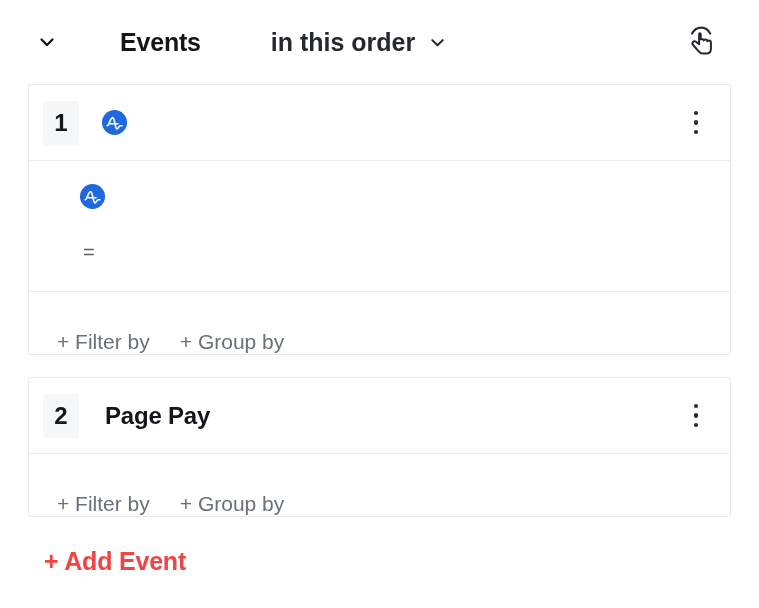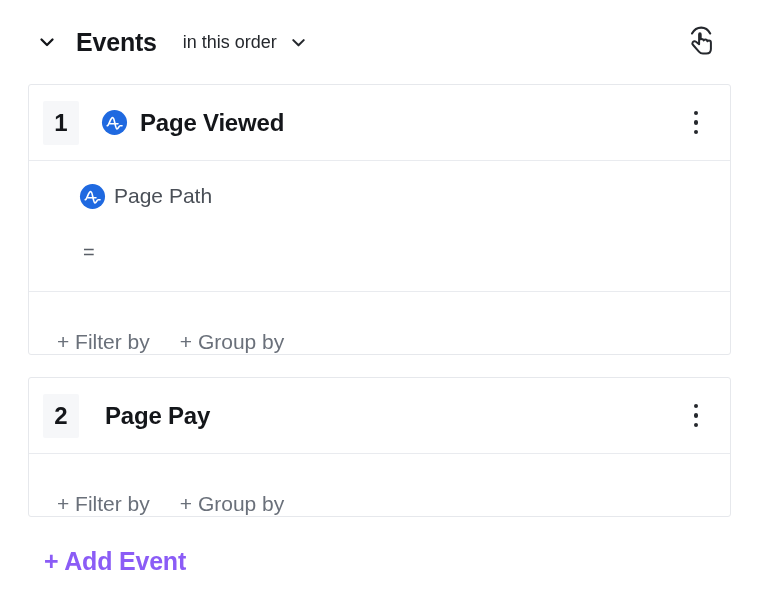--- a/index.html
+++ b/index.html
@@ -22,20 +22,21 @@
     box-sizing: border-box;
   }
 
   
   .panel-header {
     display: flex;
     align-items: center;
     height: 84px;
     padding: 0 22px 0 36px;
     box-sizing: border-box;
+    gap: 44px;
   }
 
   .collapse-chevron {
     width: 22px;
     height: 22px;
     display: flex;
     align-items: center;
     justify-content: center;
     cursor: pointer;
     flex: 0 0 auto;
@@ -52,22 +53,22 @@
 
   .order-selector {
     display: flex;
     align-items: center;
     margin-left: 26px;
     cursor: pointer;
     flex: 0 0 auto;
   }
 
   .order-selector-label {
-    font-size: 18px;
-    font-weight: normal;
+    font-size: 25px;
+    font-weight: bold;
     color: #25282d;
     white-space: nowrap;
   }
 
   .order-chevron {
     width: 20px;
     height: 20px;
     margin-left: 12px;
     display: flex;
     align-items: center;
@@ -234,21 +235,21 @@
 
   
   .add-event {
     padding: 8px 28px 0 44px;
     box-sizing: border-box;
   }
 
   .add-event-link {
     font-size: 25px;
     font-weight: bold;
-    color: #8b5cf6;
+    color: #ef4444;
     cursor: pointer;
     display: inline-block;
     letter-spacing: -0.2px;
   }
 </style>
 </head>
 <body>
 
 <div class="panel">
 
@@ -295,42 +296,40 @@
 
         <span class="amp-icon">
           <svg width="27" height="27" viewBox="0 0 28 28" aria-hidden="true">
             <circle cx="14" cy="14" r="13" fill="#1f69e0"></circle>
             <path d="M6.4 17.4 C8.4 17.4 9.6 9.0 12.1 9.0 C14.3 9.0 14.6 20.6 16.6 20.6
                      C18.0 20.6 18.6 17.4 19.9 17.4 L21.8 17.4" fill="none" stroke="#ffffff" stroke-width="1.7" stroke-linecap="round" stroke-linejoin="round"></path>
             <path d="M9.2 15.3 L17.6 15.3" fill="none" stroke="#ffffff" stroke-width="1.6" stroke-linecap="round"></path>
           </svg>
         </span>
 
-        <div class="event-name">Page Viewed</div>
 
         <div class="event-head-spacer"></div>
 
         <div class="kebab">
           <span></span>
             <span></span>
             <span></span>
         </div>
       </div>
 
       <div class="filter-body">
         <div class="filter-prop-row">
           <span class="filter-prop-icon">
             <svg width="27" height="27" viewBox="0 0 28 28" aria-hidden="true">
               <circle cx="14" cy="14" r="13" fill="#1f69e0"></circle>
               <path d="M6.4 17.4 C8.4 17.4 9.6 9.0 12.1 9.0 C14.3 9.0 14.6 20.6 16.6 20.6
                        C18.0 20.6 18.6 17.4 19.9 17.4 L21.8 17.4" fill="none" stroke="#ffffff" stroke-width="1.7" stroke-linecap="round" stroke-linejoin="round"></path>
               <path d="M9.2 15.3 L17.6 15.3" fill="none" stroke="#ffffff" stroke-width="1.6" stroke-linecap="round"></path>
             </svg>
           </span>
-          <span class="filter-prop-name">Page Path</span>
         </div>
 
         <div class="filter-cond-row">
           <span class="filter-operator">=</span>
         </div>
       </div>
 
       <div class="add-row">
         <span class="add-link">+ Filter by</span>
         <span class="add-link">+ Group by</span>

